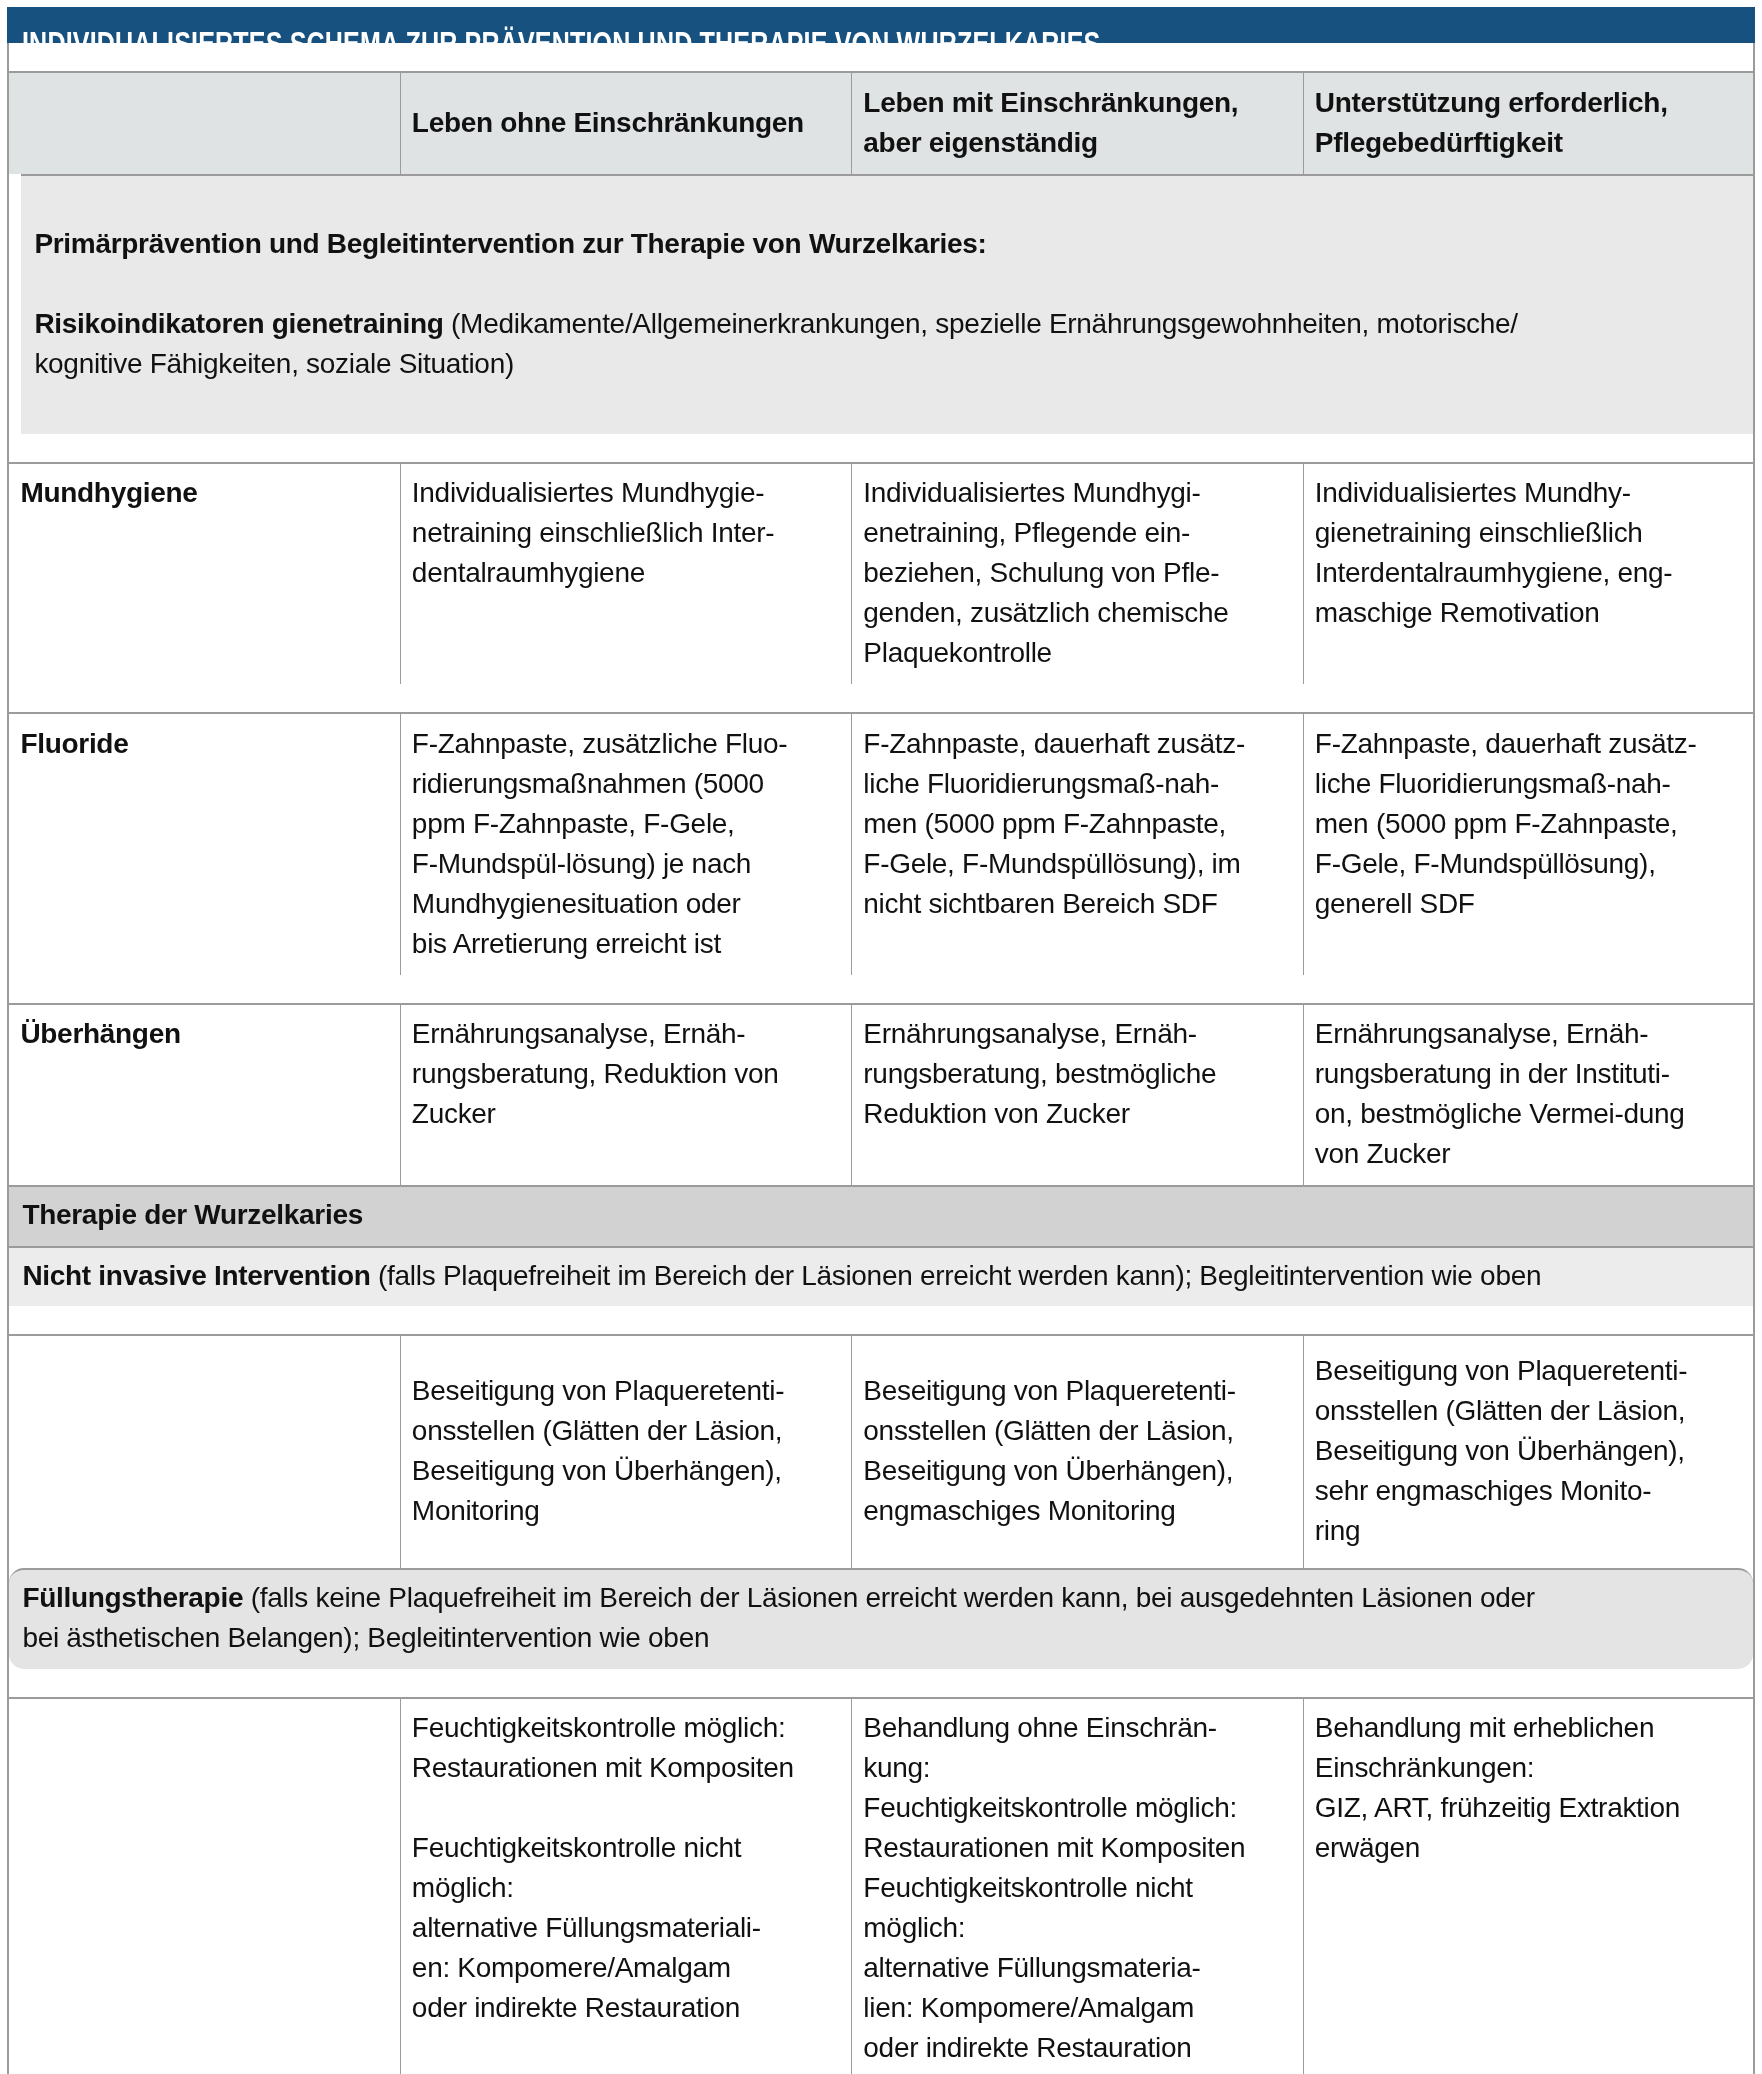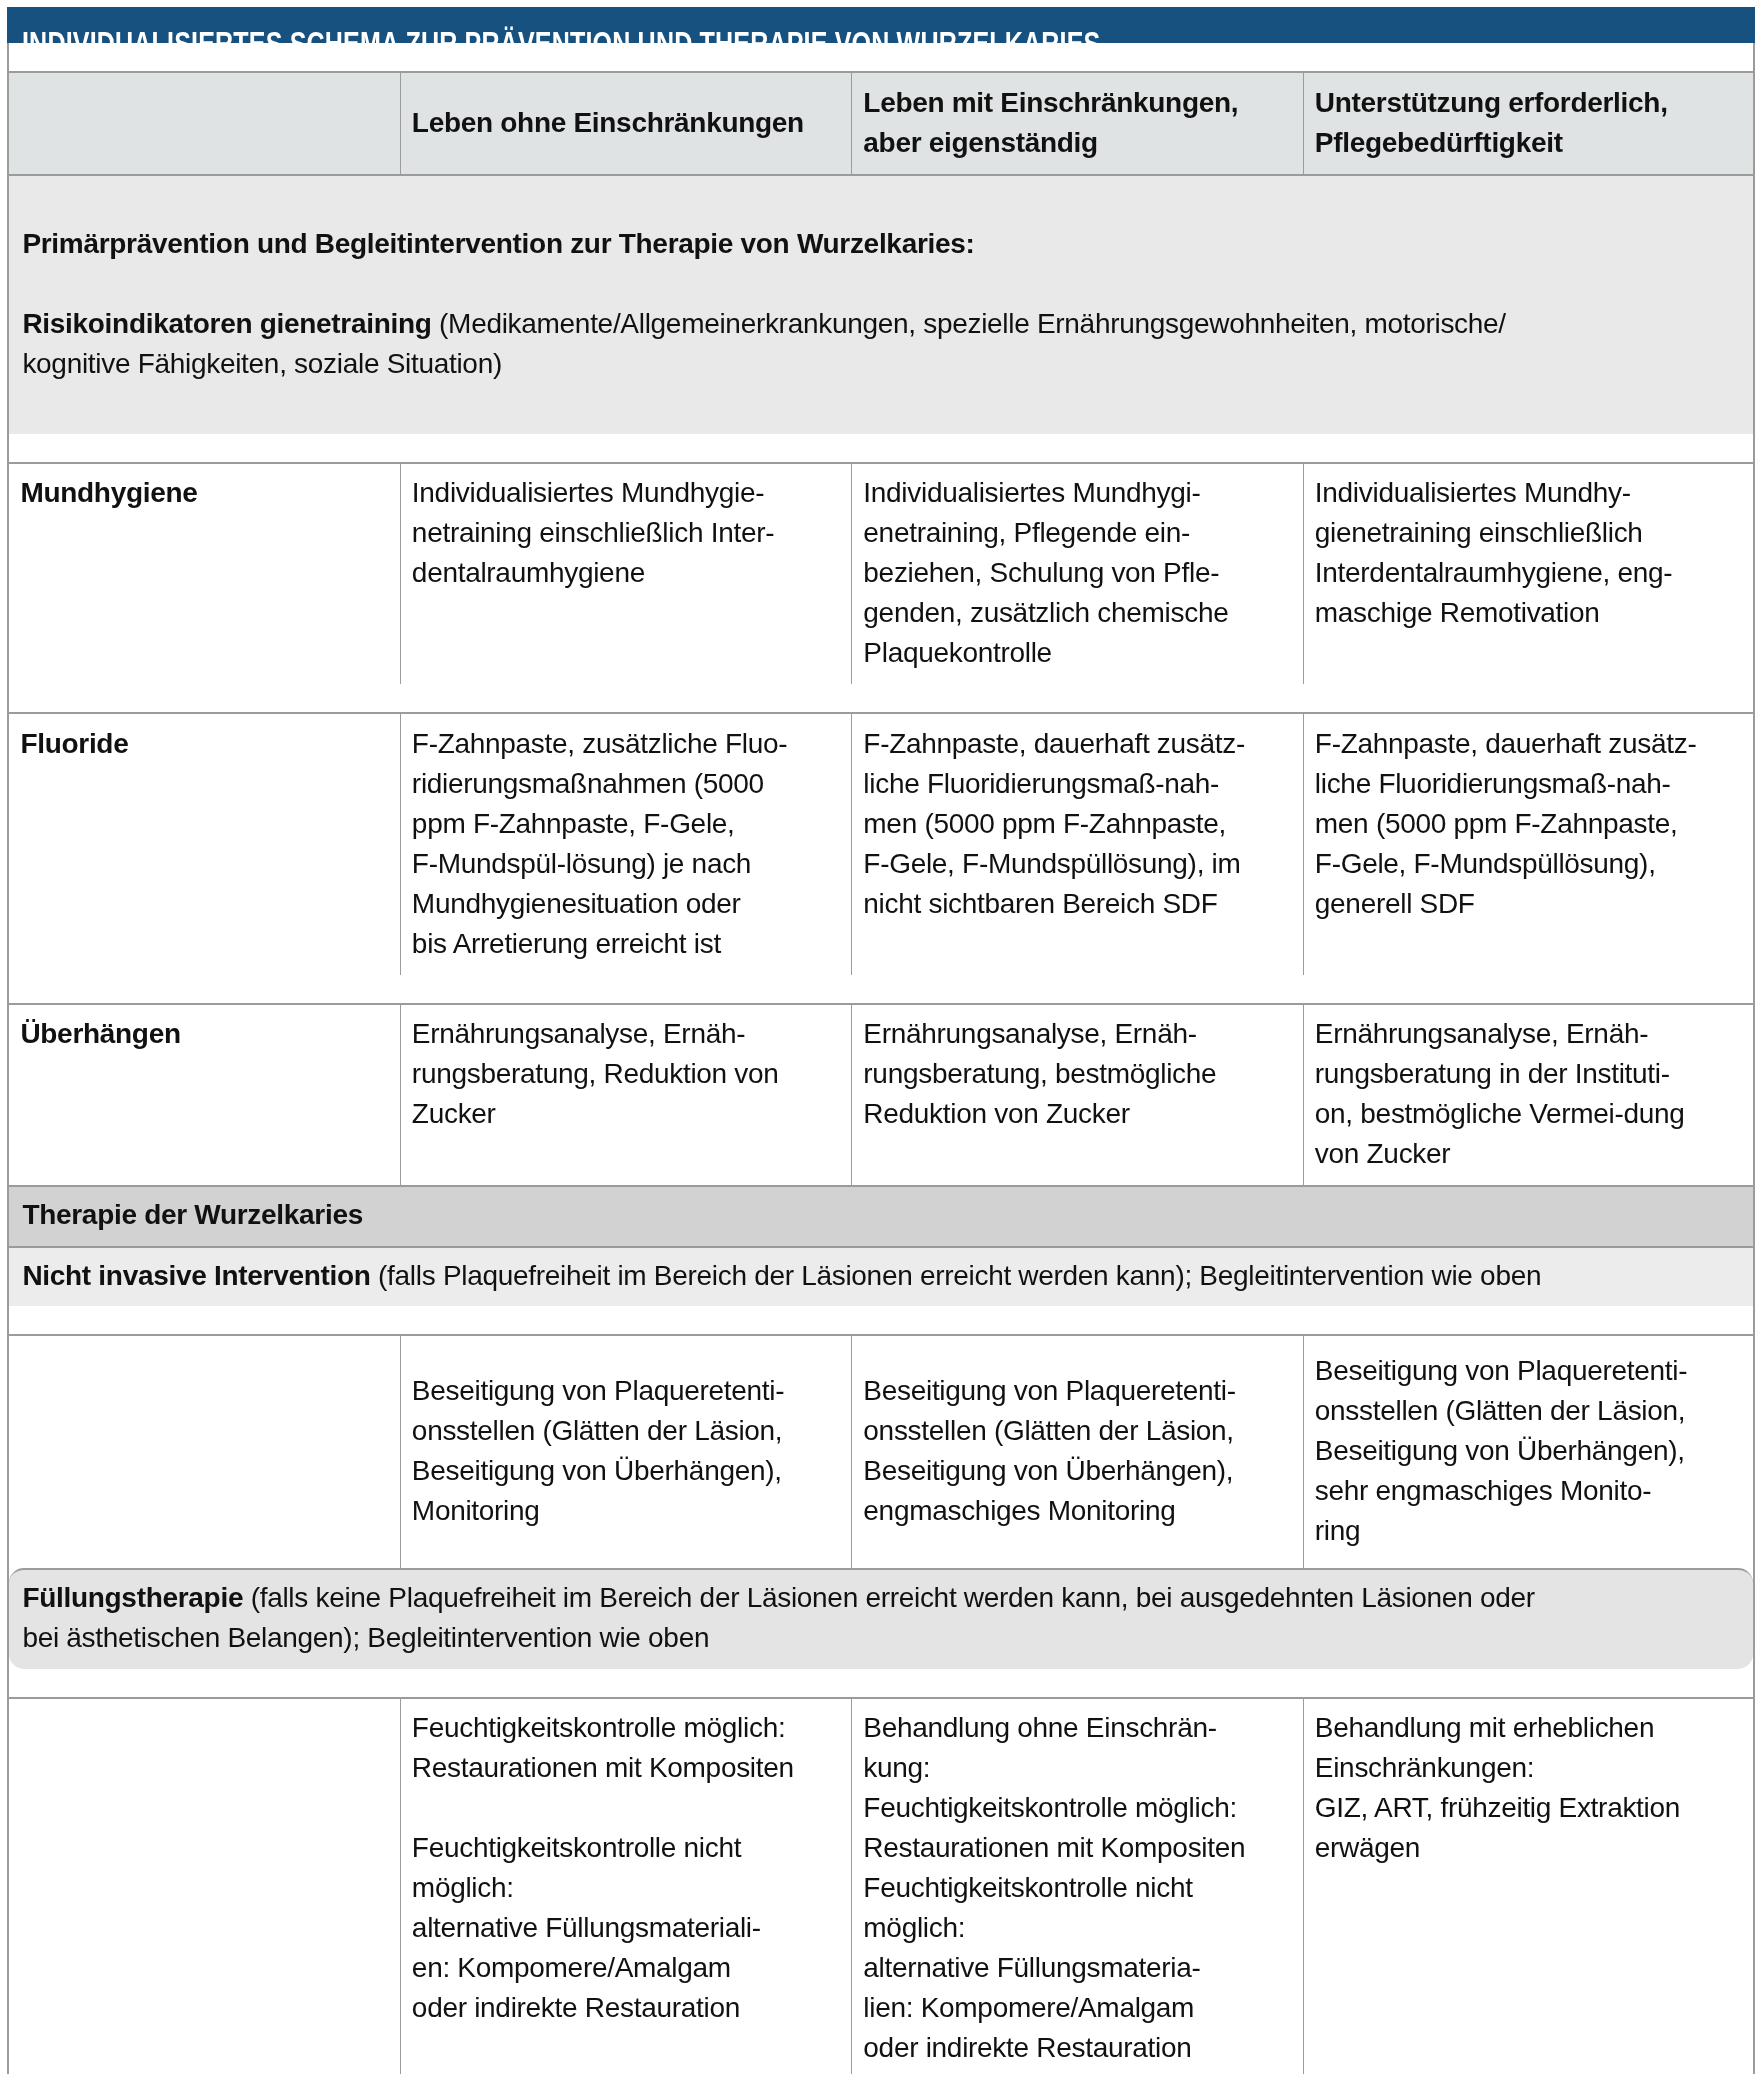--- a/index.html
+++ b/index.html
@@ -70,21 +70,21 @@
     font-weight:700;
     display:flex;
     flex-direction:column;
     justify-content:center;
   }
   .section{
     border-top:2.8px solid var(--border);
     padding:8.3px 13px 10.2px 13px;
     white-space:pre-line;
   }
-  .sec-prevention{background:var(--section-prevention-bg);min-height:134px;}
+  .sec-prevention{background:var(--section-prevention-bg);min-height:134px;margin-left:12px;}
   .sec-therapy{background:var(--section-therapy-bg);min-height:58px;font-weight:700;}
   .sec-noninvasive{background:var(--section-noninvasive-bg);min-height:57px;}
   .sec-filling{background:var(--section-filling-bg);min-height:100px;border-radius:15px;}
   .bold{font-weight:700;}
   .label-cell{font-weight:700;}
   .row-mundhygiene{min-height:220px;}
   .row-fluoride{min-height:260px;}
   .row-ernaehrung{min-height:176px;}
   .row-noninvasive{min-height:234px;}
   .row-noninvasive .cell{

